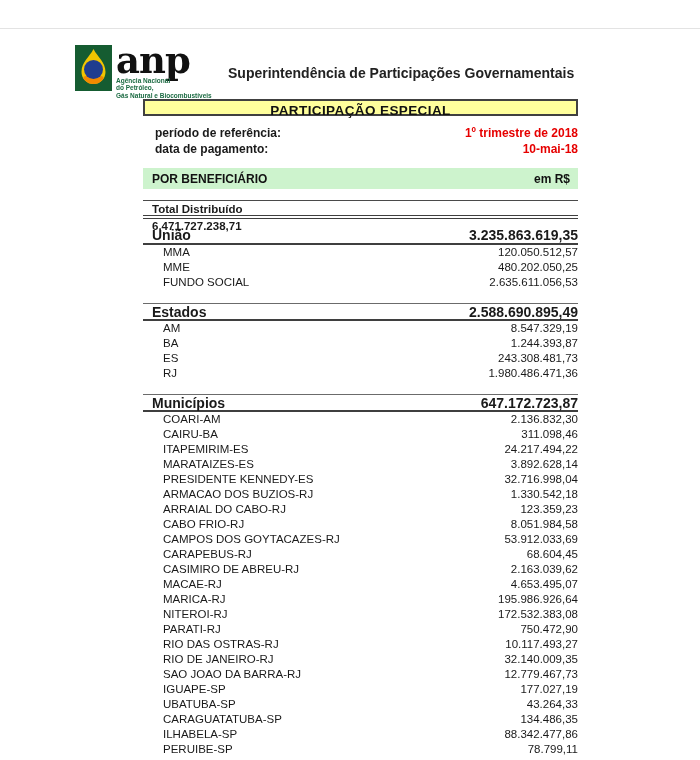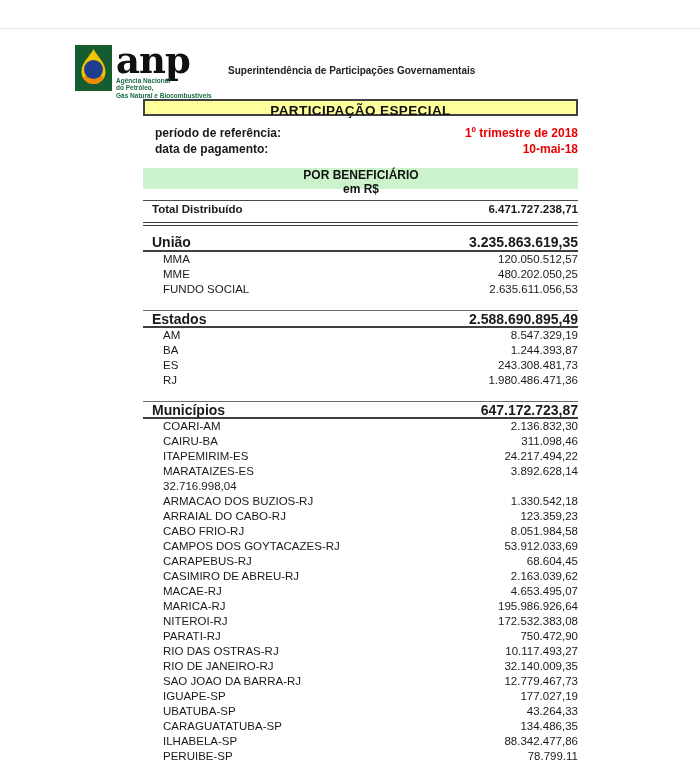--- a/index.html
+++ b/index.html
@@ -14,51 +14,52 @@
   .logo-wrap { position:absolute; left:75px; top:16px; display:flex; align-items:flex-start; }
   .logo-icon { display:block; }
   .logo-text { margin-left:4px; }
   .brand {
     font-family:"DejaVu Serif", serif; font-weight:bold; font-size:37px;
     line-height:30px; letter-spacing:-1px; color:#111;
   }
   .logo-sub { margin-top:2px; font-size:6.5px; line-height:1.15; color:#1c6b43; font-weight:bold; }
   .doc-title {
     position:absolute; left:228px; top:36px; width:360px;
-    font-size:10px; font-weight:bold; color:#222;
+    font-size:14px; font-weight:bold; color:#222;
   }
 
   
   .content { position:absolute; left:143px; top:70px; width:435px; }
 
   .yellow-banner {
     height:17px; background:#ffff9c; border:2px solid #404040;
     text-align:center; font-size:13.5px; font-weight:bold; line-height:19px;
     letter-spacing:0.4px; color:#111;
   }
 
   .meta { margin-top:9px; }
   .meta-row { display:flex; justify-content:space-between; height:16px; line-height:16px;gap:17px; }
   .meta-label { font-size:12px; font-weight:bold; padding-left:12px; }
   .meta-value { font-size:12px; font-weight:bold; color:#e60000; }
 
   .green-banner {
     margin-top:11px; height:21px; background:#cdf3cd;
     display:flex; justify-content:space-between; align-items:center;
-    padding:0 8px 0 9px; font-size:12px; font-weight:bold; color:#111;flex-direction:column;
+    padding:0 8px 0 9px; font-size:12px; font-weight:bold; color:#111;
   }
 
   .table { margin-top:11px; }
   .row { display:flex; justify-content:space-between; }
   .num { text-align:left; white-space:nowrap; }
 
   .total-row {
-    height:26px; line-height:17px; font-size:11.5px; font-weight:bold;
+    height:19px; line-height:17px; font-size:11.5px; font-weight:bold;
     border-top:1.5px solid #4a4a4a; border-bottom:4px double #3f3f3f;
     padding-left:9px;
+    flex-direction:column;
   }
   .section { margin-top:8px; }
   .section:not(:first-child) { margin-top:13px; }
   .section:not(:first-child) .header-row { border-top:1px solid #6b6b6b; }
   .header-row {
     height:18px; line-height:17px; font-size:14px; font-weight:bold;
     border-bottom:2px solid #3f3f3f; padding-left:9px;
   }
   .item-row { height:15px; line-height:15px; font-size:11.5px; padding-left:20px; }
 </style>
@@ -172,20 +173,21 @@
             </div>
             <div class="row item-row">
               <span>ITAPEMIRIM-ES</span>
               <span class="num">24.217.494,22</span>
             </div>
             <div class="row item-row">
               <span>MARATAIZES-ES</span>
               <span class="num">3.892.628,14</span>
             </div>
             <div class="row item-row">
+              <span>PRESIDENTE KENNEDY-ES</span>
               <span class="num">32.716.998,04</span>
             </div>
             <div class="row item-row">
               <span>ARMACAO DOS BUZIOS-RJ</span>
               <span class="num">1.330.542,18</span>
             </div>
             <div class="row item-row">
               <span>ARRAIAL DO CABO-RJ</span>
               <span class="num">123.359,23</span>
             </div>

